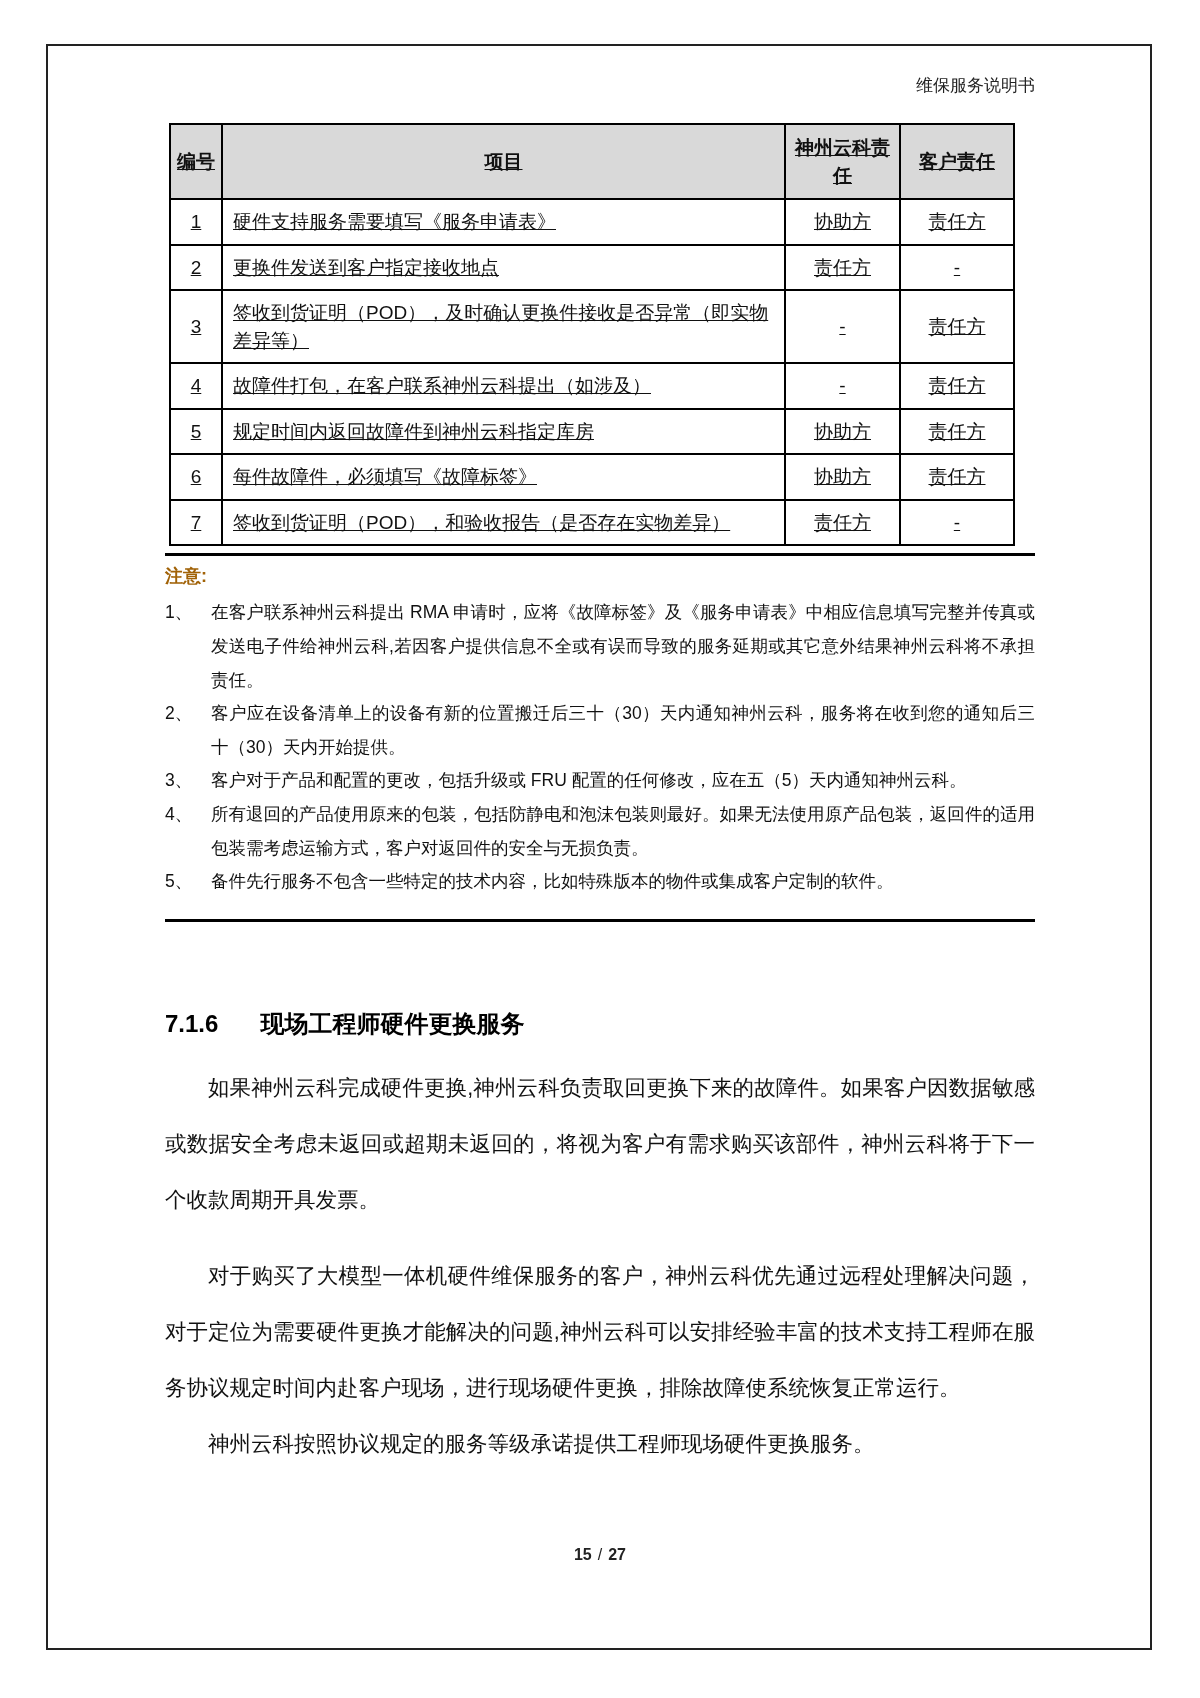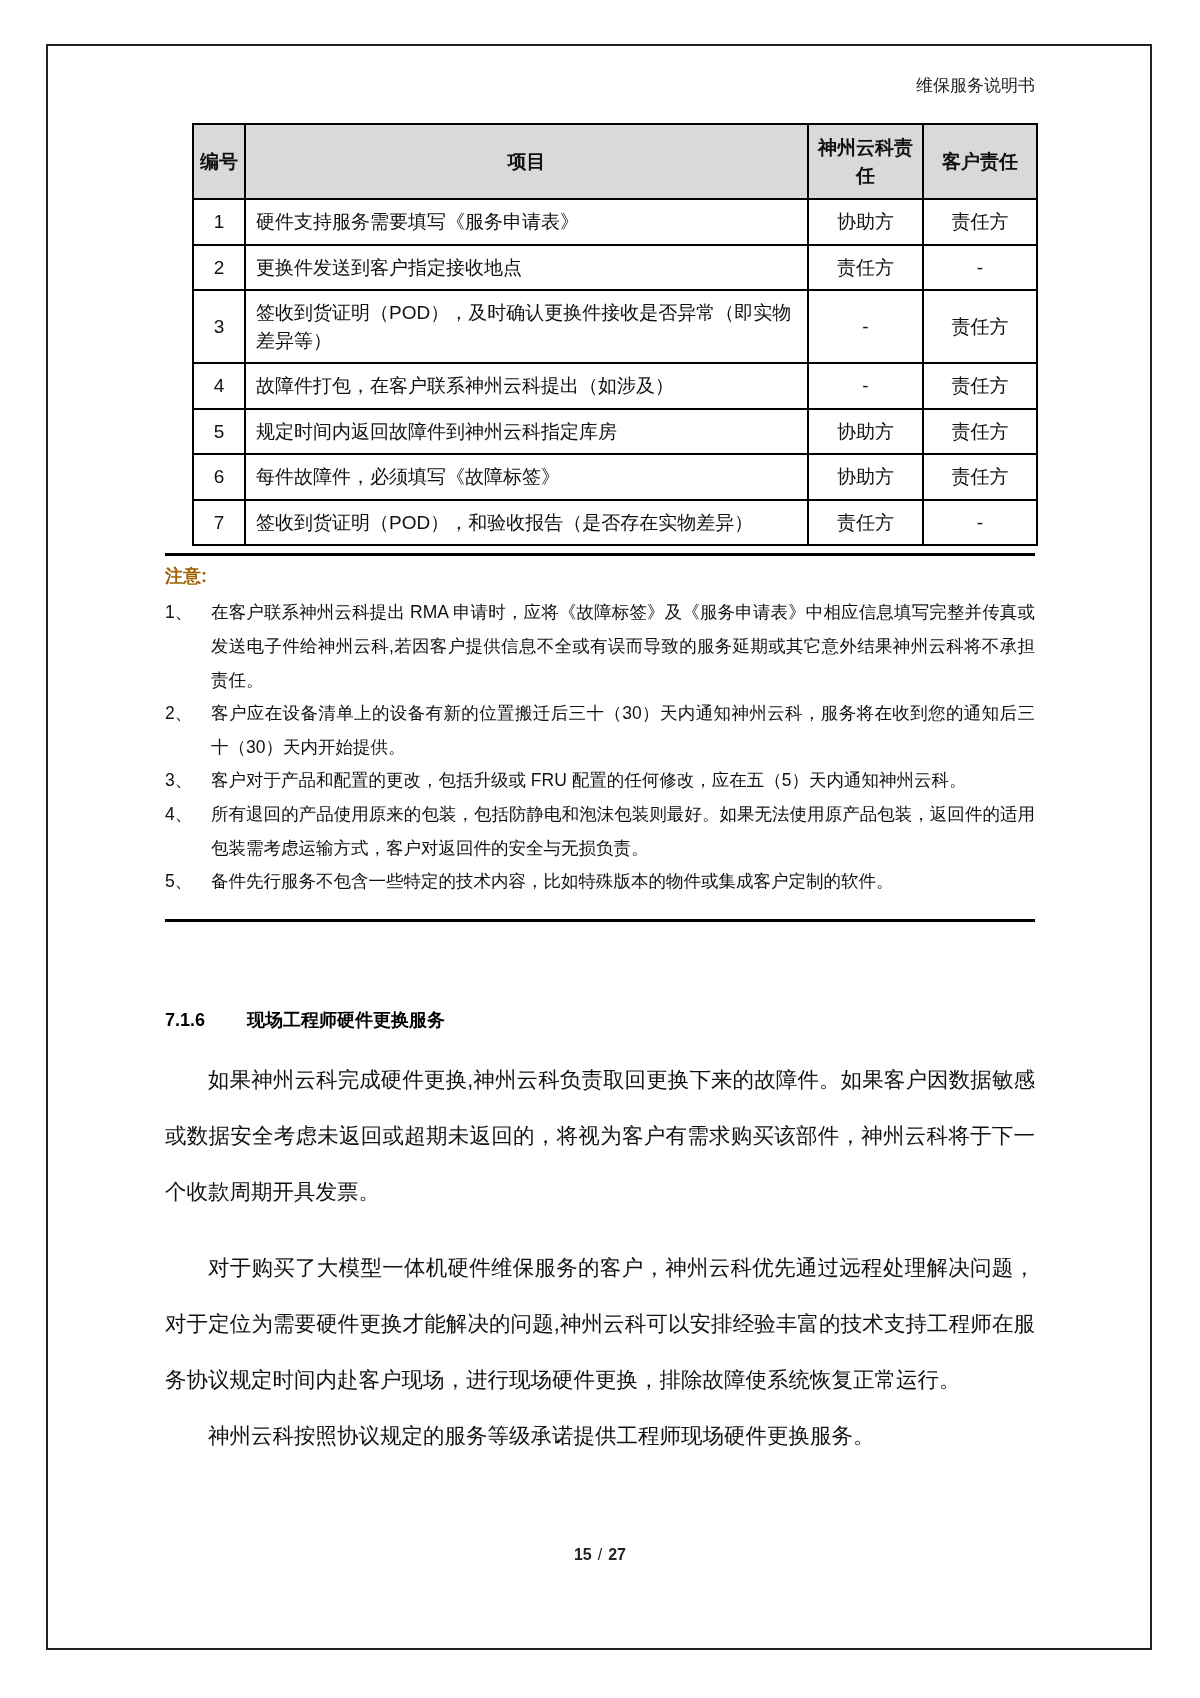--- a/index.html
+++ b/index.html
@@ -32,26 +32,27 @@
     color:#222;
   }
   .intro{
     margin-top:50px;
     padding-left:40px;
     font-size:21px;
     color:#111;
   }
   table.resp{
     margin-top:26px;
-    margin-left:27px;
+    margin-left:4px;
     border-collapse:collapse;
     table-layout:fixed;
     width:844px;
     font-size:19px;
     color:#111;
+    text-decoration:underline;
   }
   table.resp th, table.resp td{
     border:2px solid #000;
     line-height:1.45;
     vertical-align:middle;
     box-sizing:border-box;
   }
   table.resp th{
     background:#d9d9d9;
     font-weight:bold;
@@ -78,21 +79,21 @@
     display:flex;
     align-items:flex-start;
     font-size:17.5px;
     line-height:1.92;
     color:#111;
   }
   .note-num{flex:0 0 46px;}
   .note-text{flex:1;text-align:justify;}
   .section-heading{
     margin:86px 0 0 0;
-    font-size:18px;
+    font-size:24px;
     font-weight:bold;
     color:#000;
   }
   .section-num{display:inline-block;margin-right:42px;}
   .body-paragraphs p{
     margin:21px 0 0 0;
     font-size:21.5px;
     line-height:2.6;
     text-indent:2em;
     text-align:justify;

